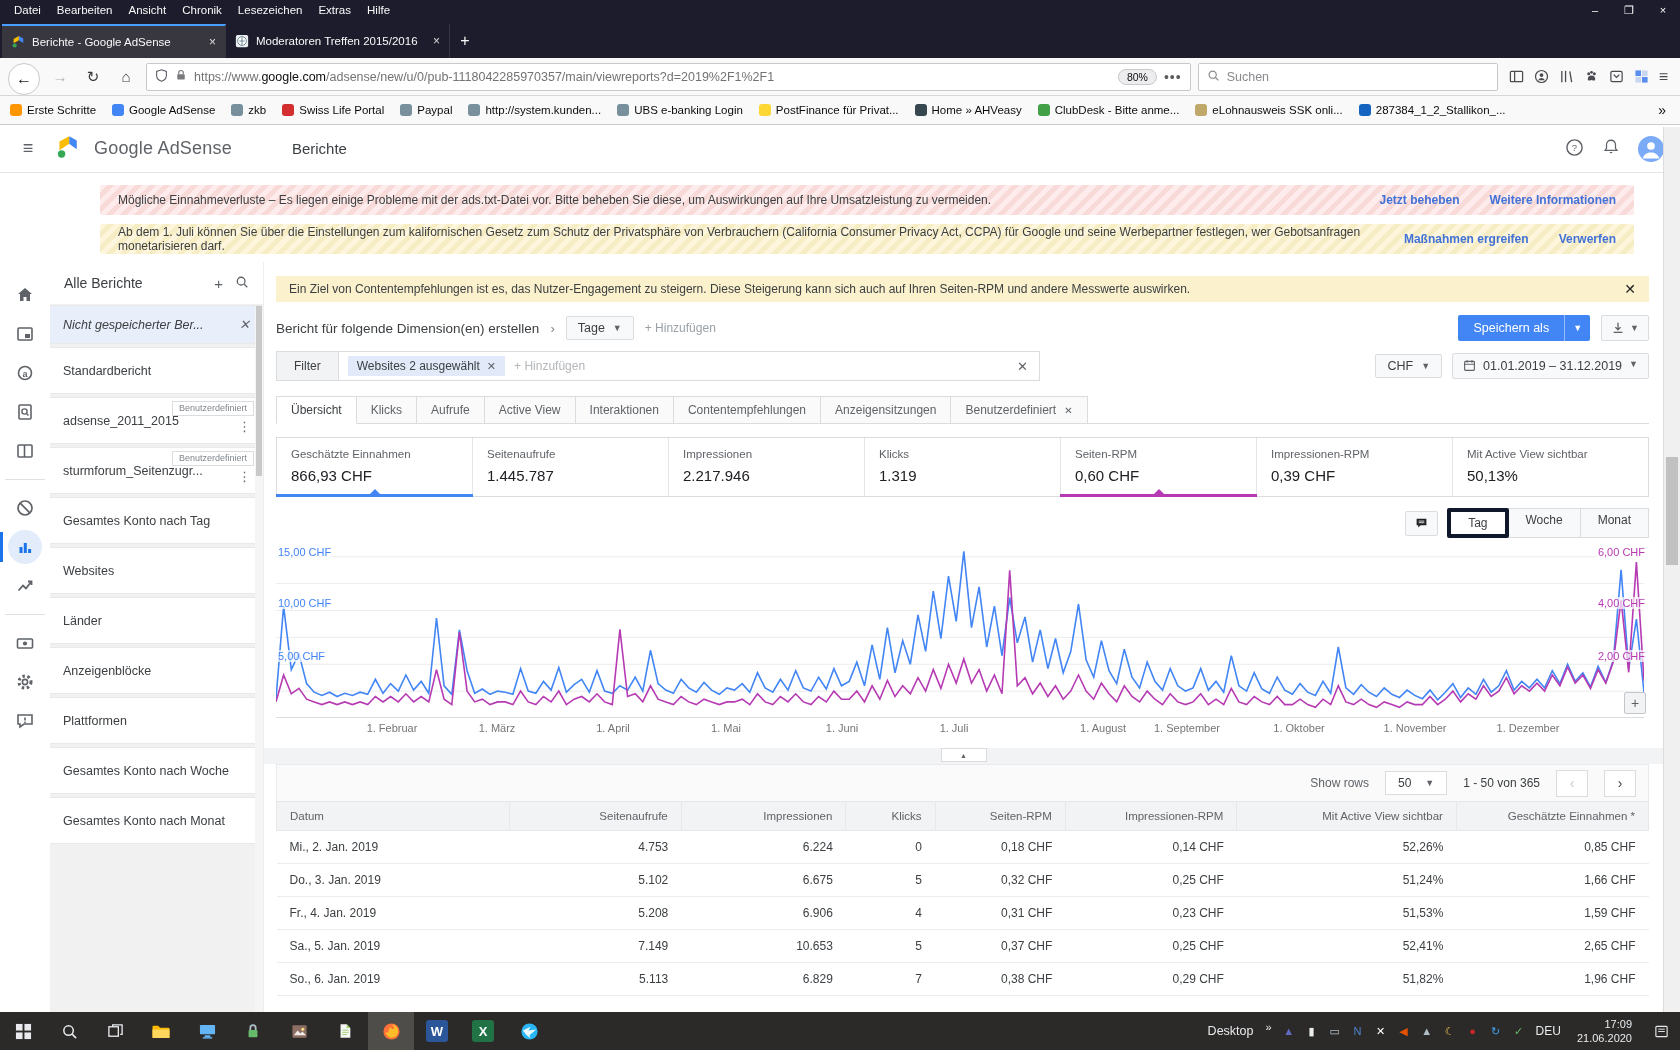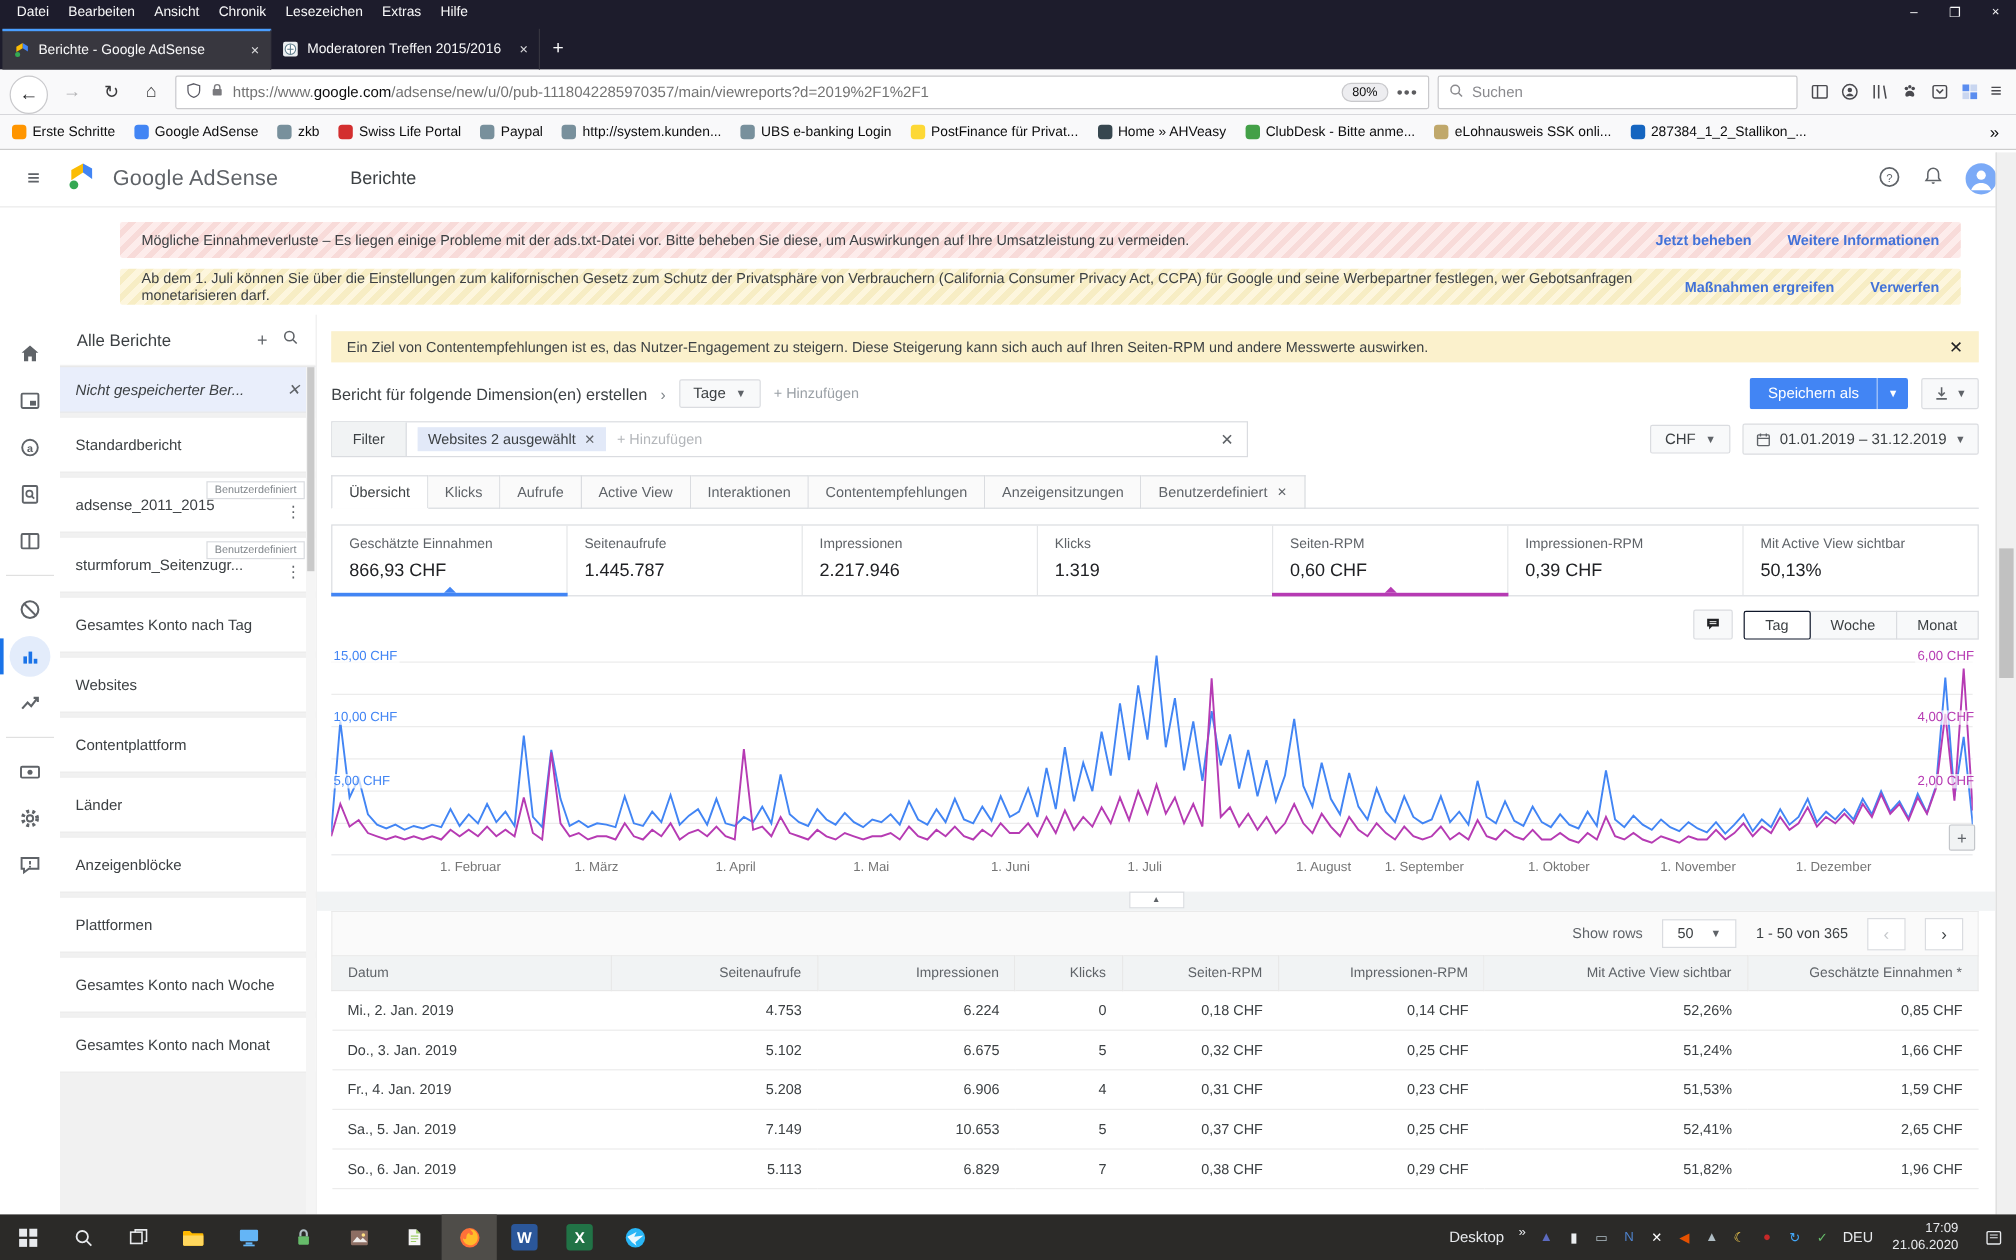--- a/index.html
+++ b/index.html
@@ -80,40 +80,40 @@
 .btn-primary .bp-caret{background:#4285f4;color:#fff;padding:6px 8px;border-left:1px solid rgba(255,255,255,.45);font-size:9px;display:flex;align-items:center}
 .btn-icon{border:1px solid #dadce0;background:#f8f9fa;padding:5px 9px;display:flex;gap:5px;align-items:center;color:#5f6368;border-radius:2px}
 .filter-row{display:flex;align-items:center;margin-top:10px;gap:10px;flex:0 0 auto}
 .filter-box{width:764px;height:30px;border:1px solid #dadce0;display:flex;align-items:center;background:#fff}
 .filter-label{background:#f1f3f4;height:100%;display:flex;align-items:center;padding:0 17px;font-size:12px;color:#3c4043;border-right:1px solid #dadce0}
 .chip{background:#e2e9f8;margin-left:9px;padding:3px 9px;font-size:12px;display:flex;gap:7px;color:#3c4043;align-items:center}
 .chip-x{font-size:11px;color:#5f6368}
 .f-add{color:#b3b6ba;font-size:12px;margin-left:9px}
 .f-clear{margin-left:auto;margin-right:11px;color:#5f6368;font-size:13px}
 .fr-spacer{flex:1}
-.date-box{border:1px solid #dadce0;background:#f8f9fa;padding:5px 10px;font-size:12.5px;color:#3c4043;display:flex;gap:7px;align-items:center;border-radius:2px}
+.date-box{border:1px solid #dadce0;background:#f8f9fa;padding:5px 10px;font-size:12.5px;color:#3c4043;display:flex;gap:7px;align-items:flex-start;border-radius:2px}
 
 .tabs-row{display:flex;margin-top:15px;flex:0 0 auto;position:relative}
 .tabs-row::after{content:"";position:absolute;left:0;right:0;bottom:0;border-bottom:1px solid #dadce0}
 .rtab{border:1px solid #dadce0;border-left:none;background:#fafafa;padding:6px 14px;font-size:12px;color:#5f6368;display:flex;gap:8px;align-items:center;position:relative;z-index:1}
 .rtab:first-child{border-left:1px solid #dadce0}
 .rtab.active{background:#fff;border-bottom:1px solid #fff;color:#3c4043}
 
 .metrics{display:flex;border:1px solid #dadce0;margin-top:13px;flex:0 0 auto;background:#fff}
 .metric{flex:1;padding:10px 14px 12px;border-right:1px solid #e4e6e8;position:relative}
 .metric:last-child{border-right:none}
 .m-label{font-size:11.5px;color:#5f6368}
 .m-value{font-size:15px;color:#202124;margin-top:7px}
 .m-under{position:absolute;left:-1px;right:-1px;bottom:-1px;height:3px}
 .m-notch{position:absolute;left:50%;bottom:2px;margin-left:-5px;width:0;height:0;border-left:5px solid transparent;border-right:5px solid transparent}
 
 .controls-row{display:flex;justify-content:flex-end;margin-top:11px;gap:10px;align-items:center;flex:0 0 auto}
 .gran-group{display:flex}
 .gran{border:1px solid #dadce0;background:#f8f9fa;padding:4px 17px;font-size:12px;color:#3c4043;margin-left:-1px}
-.gran.selected{background:#fff;border:1px solid #0f172a;position:relative;z-index:1;border-radius:2px}
+.gran.selected{background:#fff;border:4px solid #0f172a;position:relative;z-index:1;border-radius:2px}
 .chart-wrap{position:relative;margin-top:8px;height:198px;flex:0 0 auto}
 .ylab{position:absolute;font-size:11px;background:rgba(255,255,255,.7);padding:0 2px}
 .ylab.l{left:0;color:#4285f4}
 .ylab.r{right:2px;color:#b63bb3}
 .xlab{position:absolute;top:176px;font-size:11px;color:#757575;transform:translateX(-50%);white-space:nowrap}
 .chart-zoom{position:absolute;right:3px;bottom:30px;width:22px;height:22px;border:1px solid #c3c6ca;background:#f1f3f4;color:#5f6368;display:flex;align-items:center;justify-content:center;border-radius:2px;font-size:14px}
 .gap-strip{height:16px;background:#f1f3f4;margin:4px -14px 0 -12px;position:relative;flex:0 0 auto}
 .collapse-btn{position:absolute;left:50%;top:0;transform:translateX(-50%);width:46px;height:14px;background:#fff;border:1px solid #dadce0;display:flex;align-items:center;justify-content:center;font-size:7px;color:#5f6368}
 
 .table-panel{flex:1;display:flex;flex-direction:column;overflow:hidden;margin-top:0}
@@ -458,23 +458,20 @@
         <div class="report-item">
           <span>sturmforum_Seitenzugr...</span>
           <span class="ri-badge">Benutzerdefiniert</span>
           <span class="ri-kebab">⋮</span>
         </div>
         <div class="report-item">
           <span>Gesamtes Konto nach Tag</span>
         </div>
         <div class="report-item">
           <span>Websites</span>
-        </div>
-        <div class="report-item">
-          <span>Contentplattform</span>
         </div>
         <div class="report-item">
           <span>Länder</span>
         </div>
         <div class="report-item">
           <span>Anzeigenblöcke</span>
         </div>
         <div class="report-item">
           <span>Plattformen</span>
         </div>

